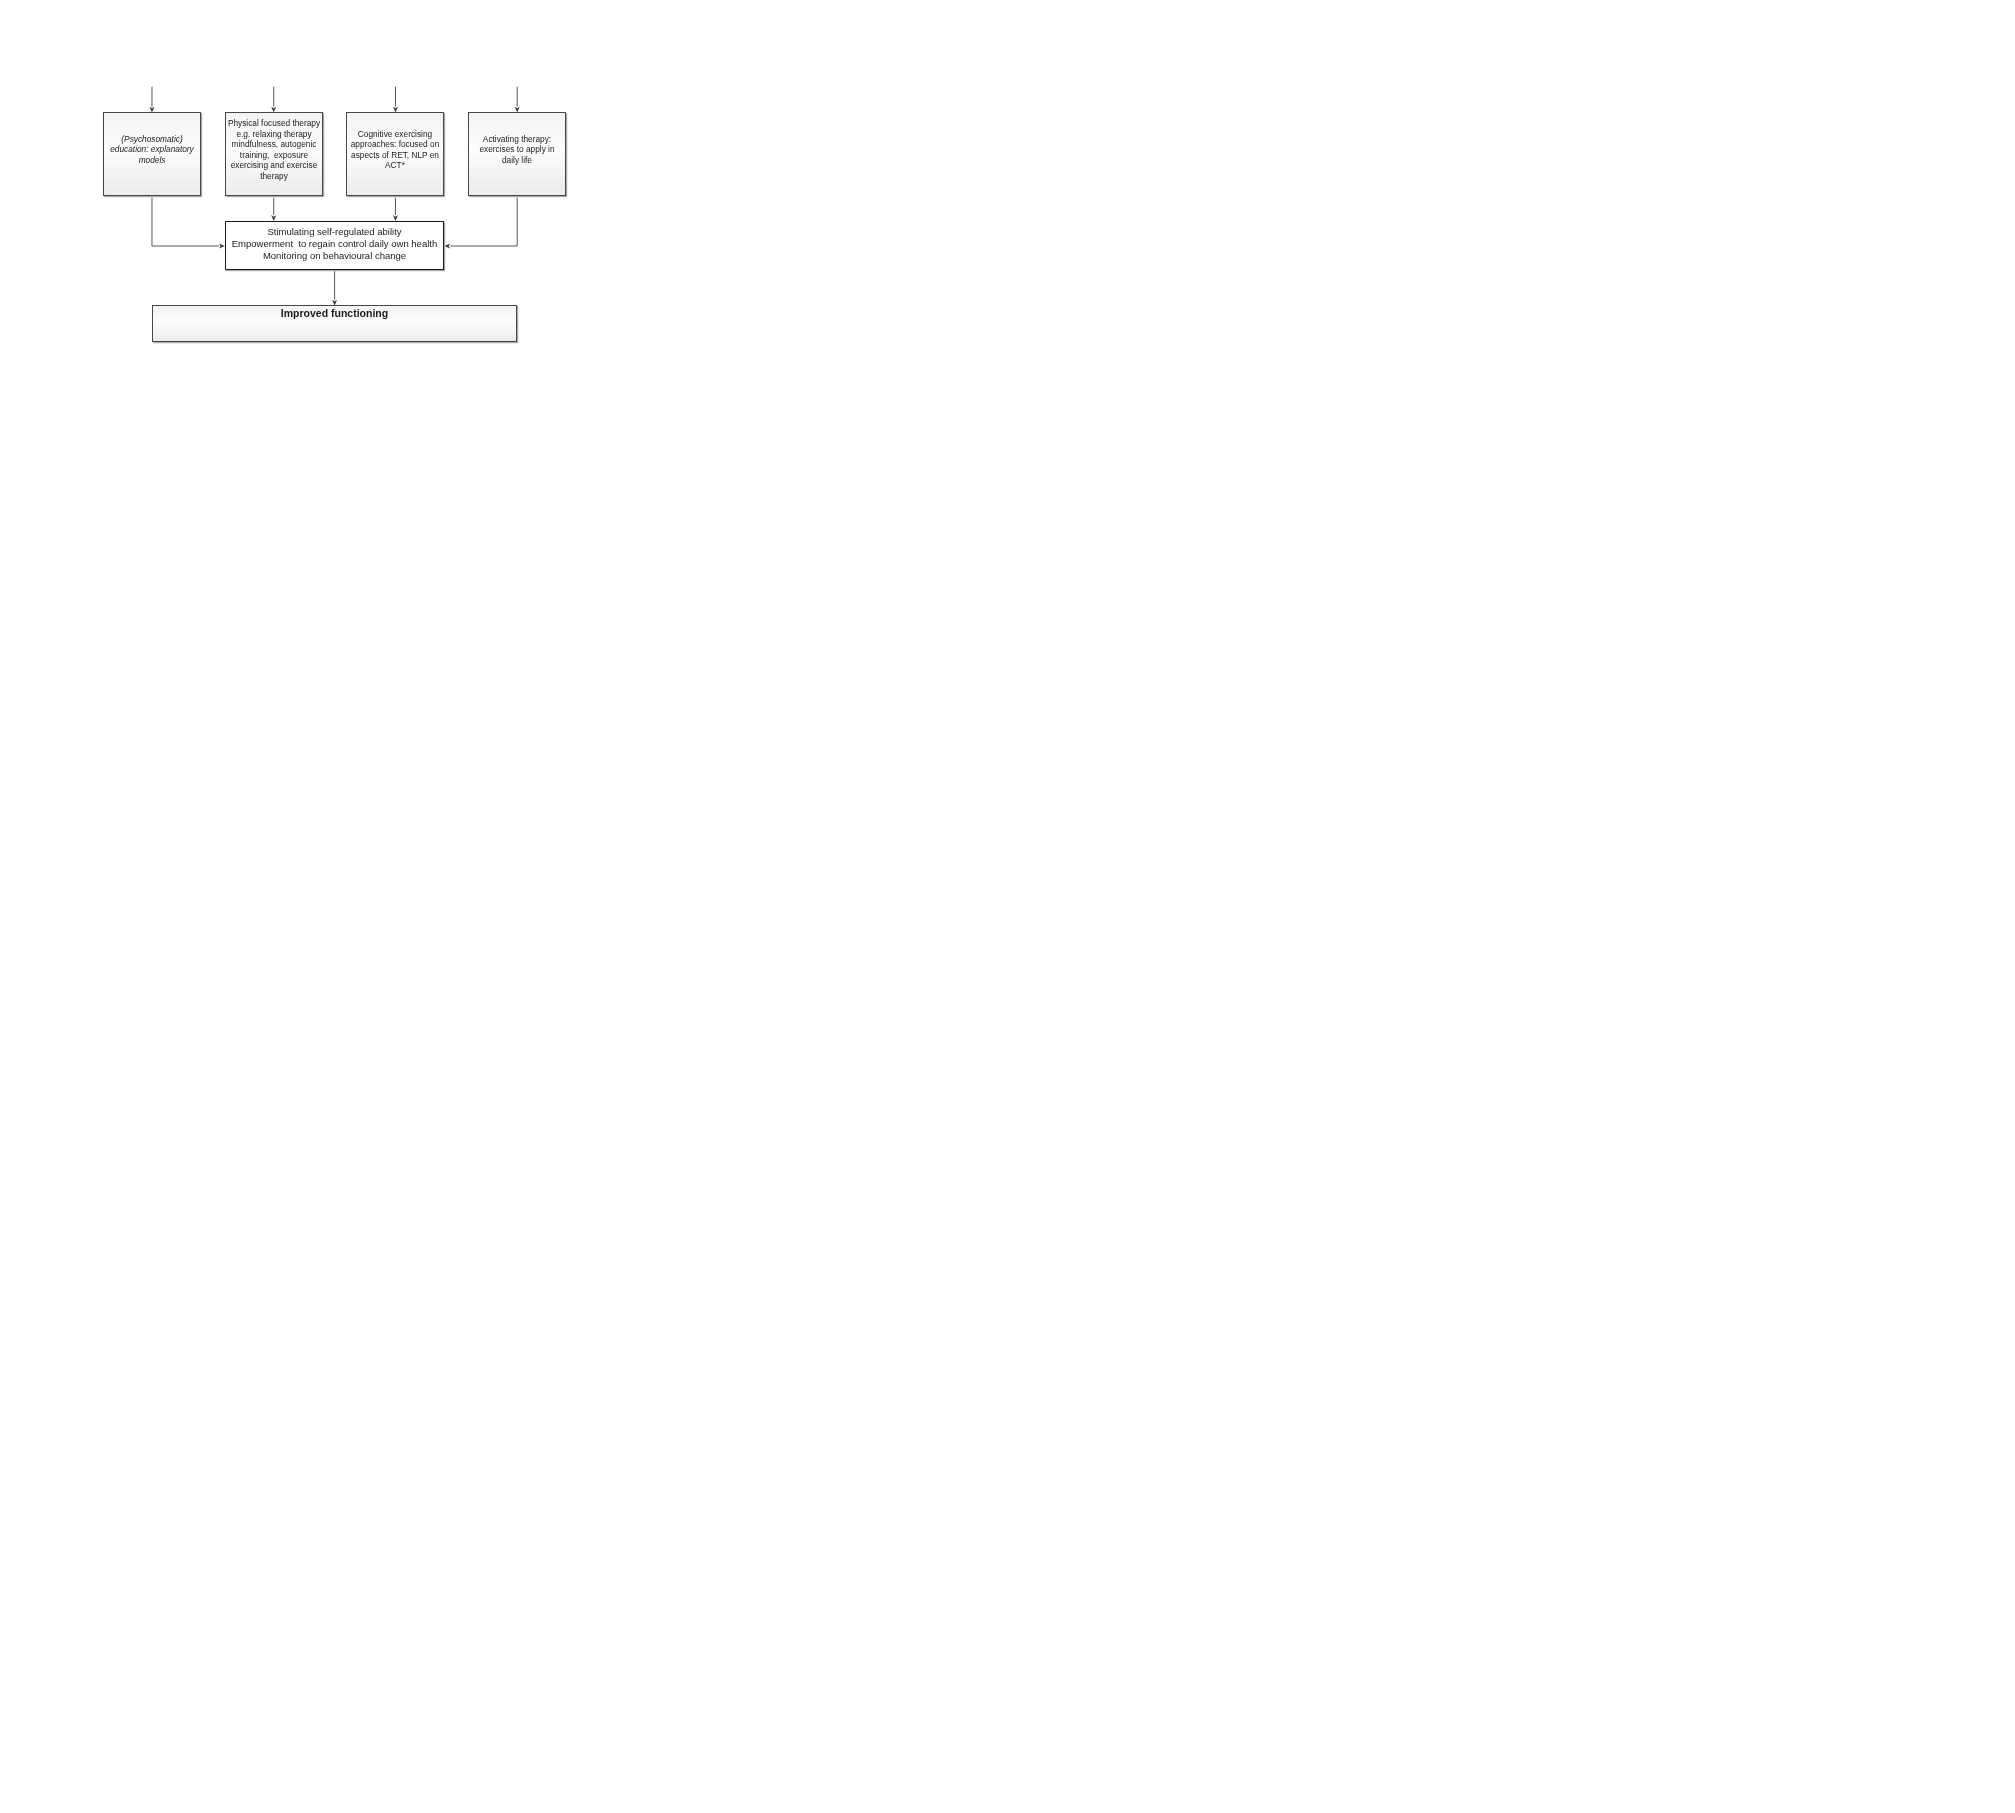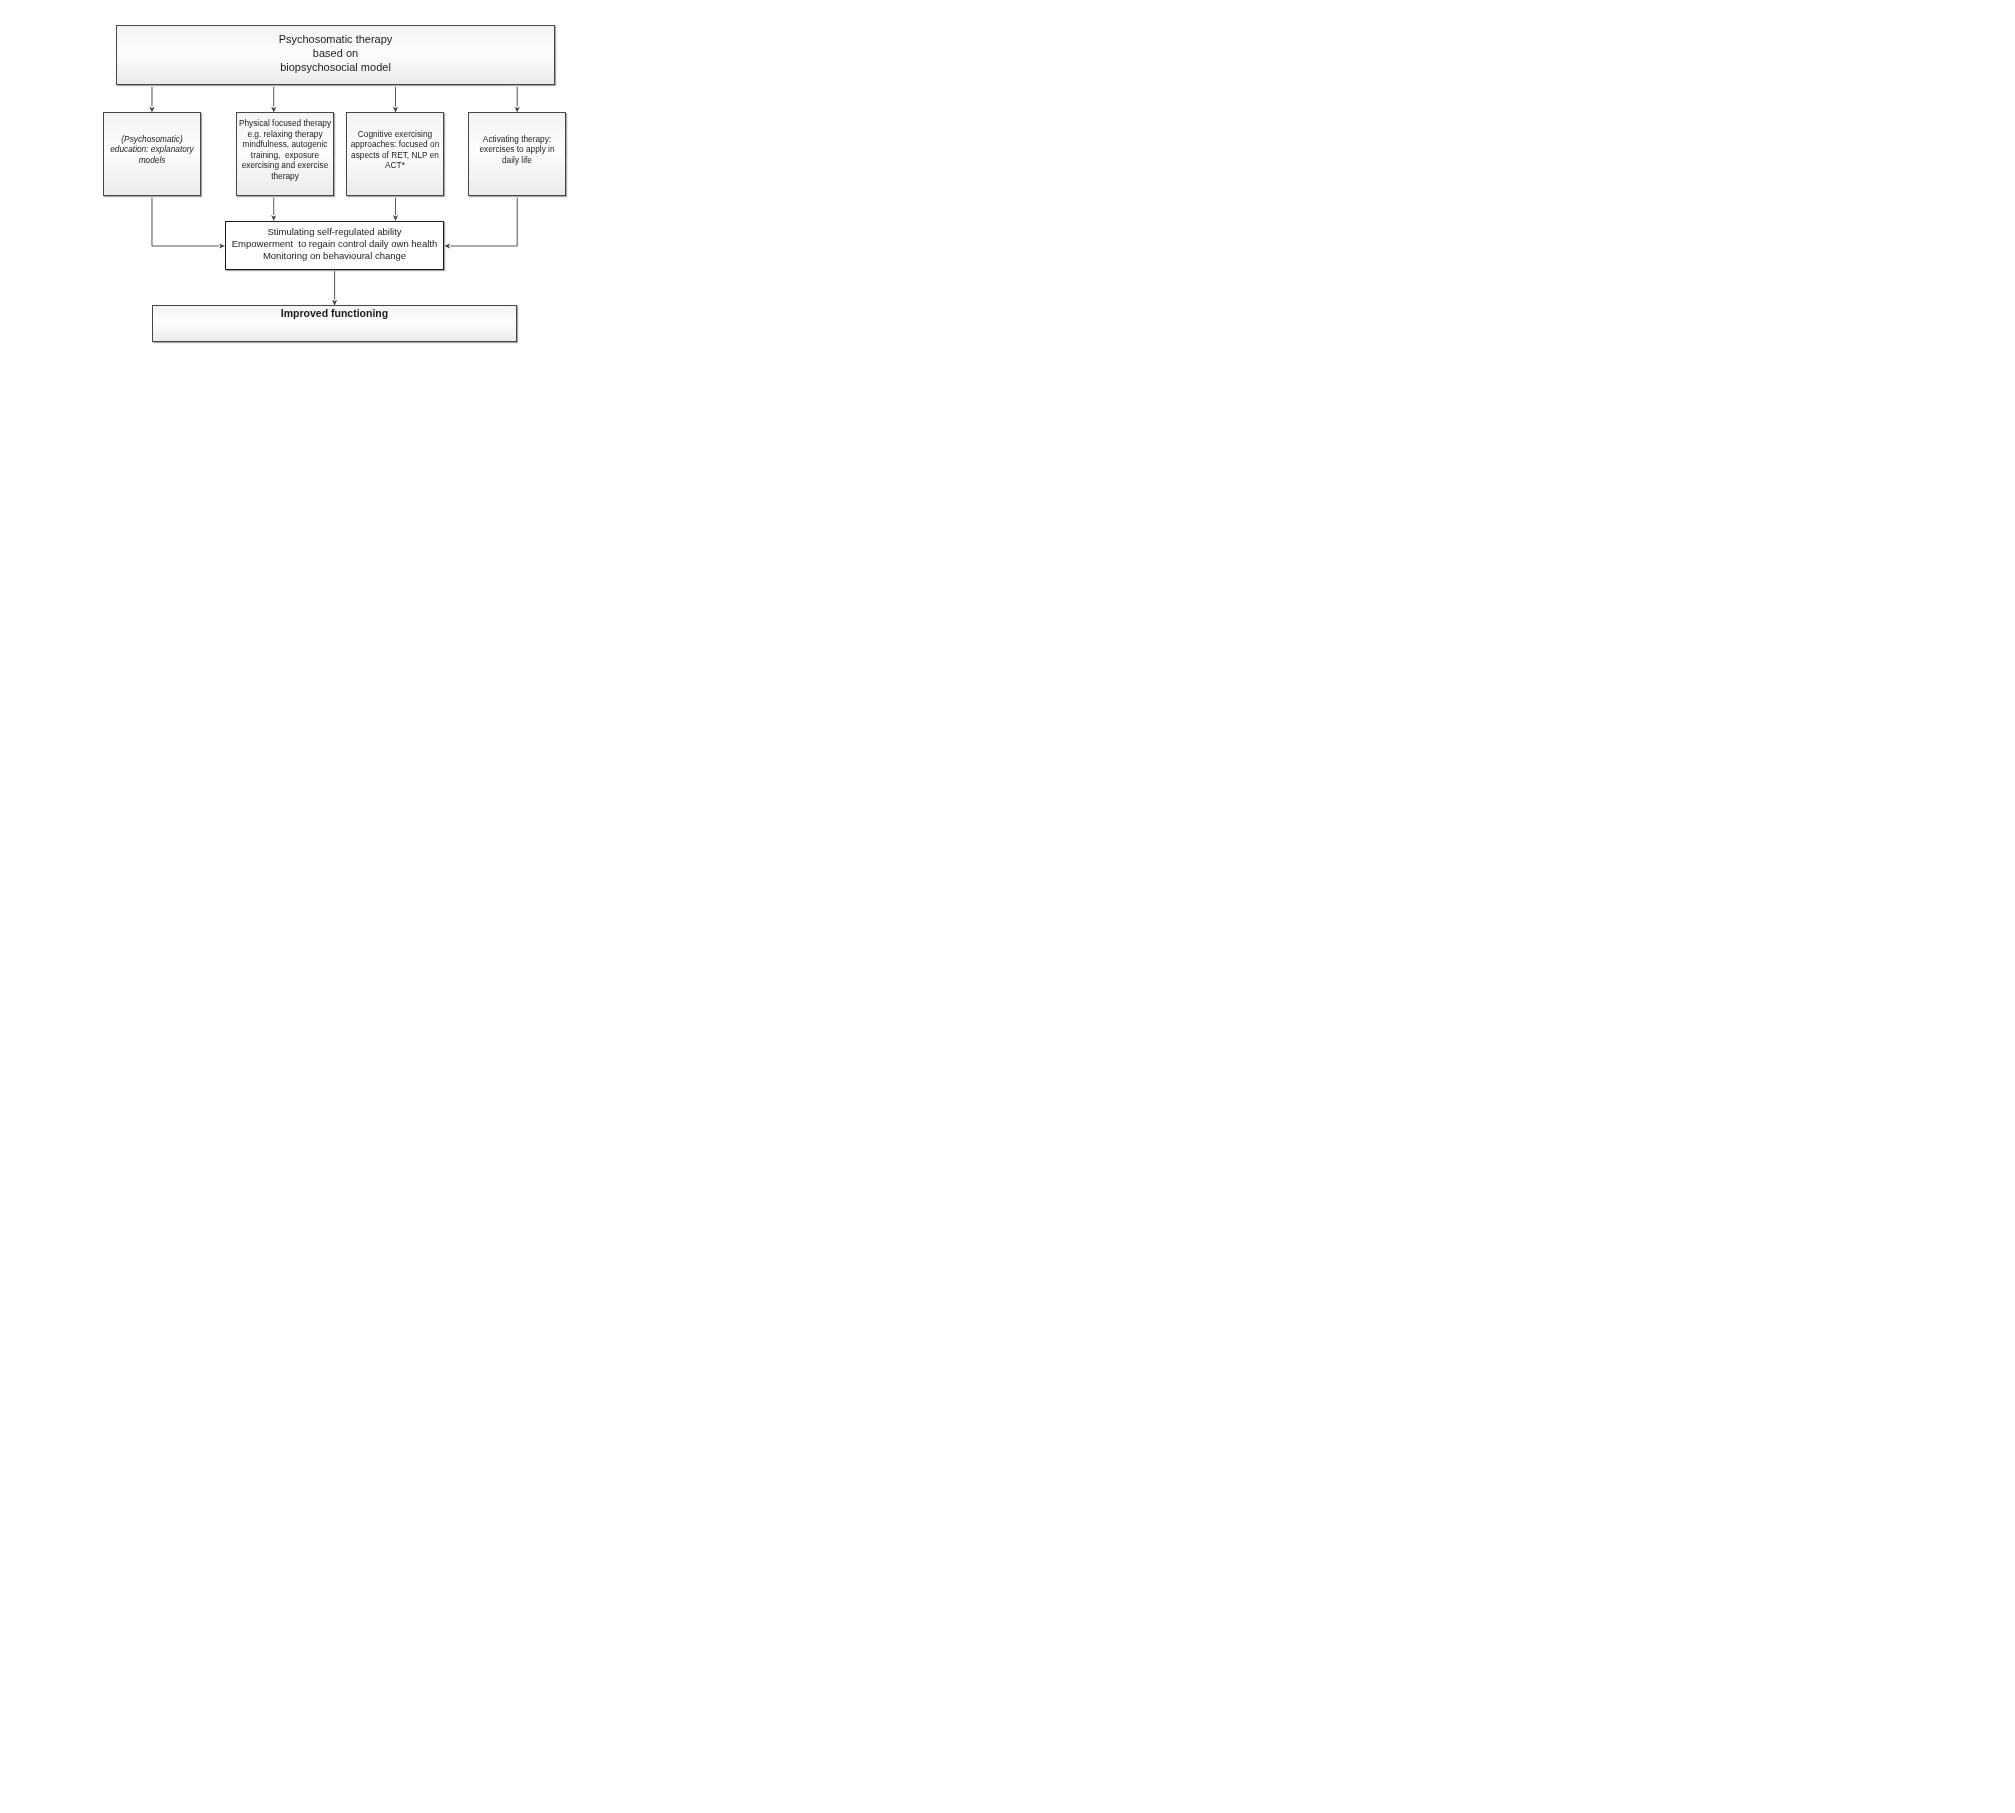--- a/index.html
+++ b/index.html
@@ -43,21 +43,21 @@
     left:116px;top:25px;width:439px;height:60px;
     font-size:11px;line-height:13.7px;
     padding-bottom:2.4px;
   }
   .branch{
     top:112px;height:84px;
     font-size:8.3px;line-height:10.5px;
     padding:0 0.8px 8.9px 0.8px;
   }
   .branch-1{left:103px;width:98px;font-style:italic;}
-  .branch-2{left:236px;width:98px;}
+  .branch-2{left:225px;width:98px;}
   .branch-3{left:346px;width:98px;}
   .branch-4{left:468px;width:98px;}
   .integration-box{
     left:225px;top:221px;width:219px;height:49px;
     border:1px solid var(--emphasis-border);
     background:var(--central-fill);
     font-size:9.5px;line-height:11.7px;
     padding-bottom:3.2px;
   }
   .outcome-box{
@@ -95,25 +95,20 @@
 
     <path class="connector" d="M679,490 L679,533" marker-end="url(#ah)"></path>
     <path class="connector" d="M981,490 L981,533" marker-end="url(#ah)"></path>
 
     <path class="connector" d="M377,490 L377,610 L543,610" marker-end="url(#ah)"></path>
     <path class="connector" d="M1283,490 L1283,610 L1117,610" marker-end="url(#ah)"></path>
 
     <path class="connector" d="M830,672 L830,743" marker-end="url(#ah)"></path>
   </svg>
 
-  <div class="node title-box">
-    <span class="box-text">Psychosomatic therapy
-based on
-biopsychosocial model</span>
-  </div>
 
   <div class="node branch branch-1">
     <span class="box-text">(Psychosomatic)
 education: explanatory
 models</span>
   </div>
   <div class="node branch branch-2">
     <span class="box-text">Physical focused therapy
 e.g. relaxing therapy
 mindfulness, autogenic

